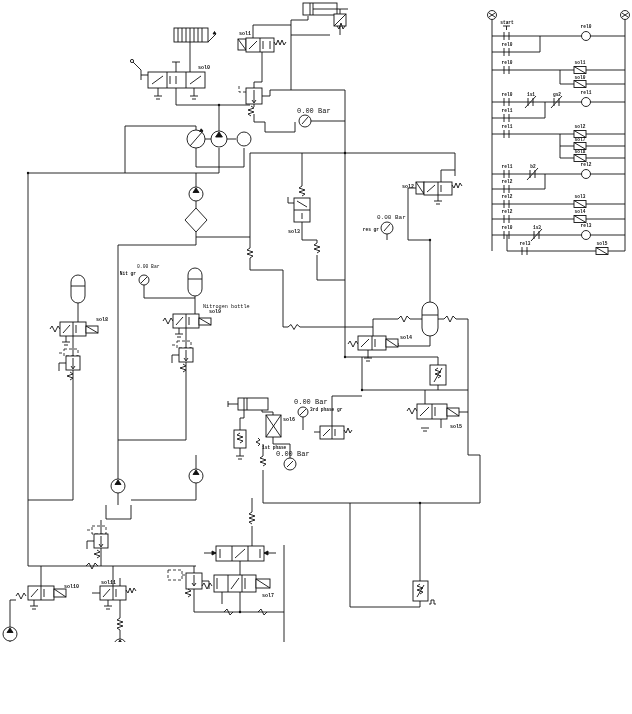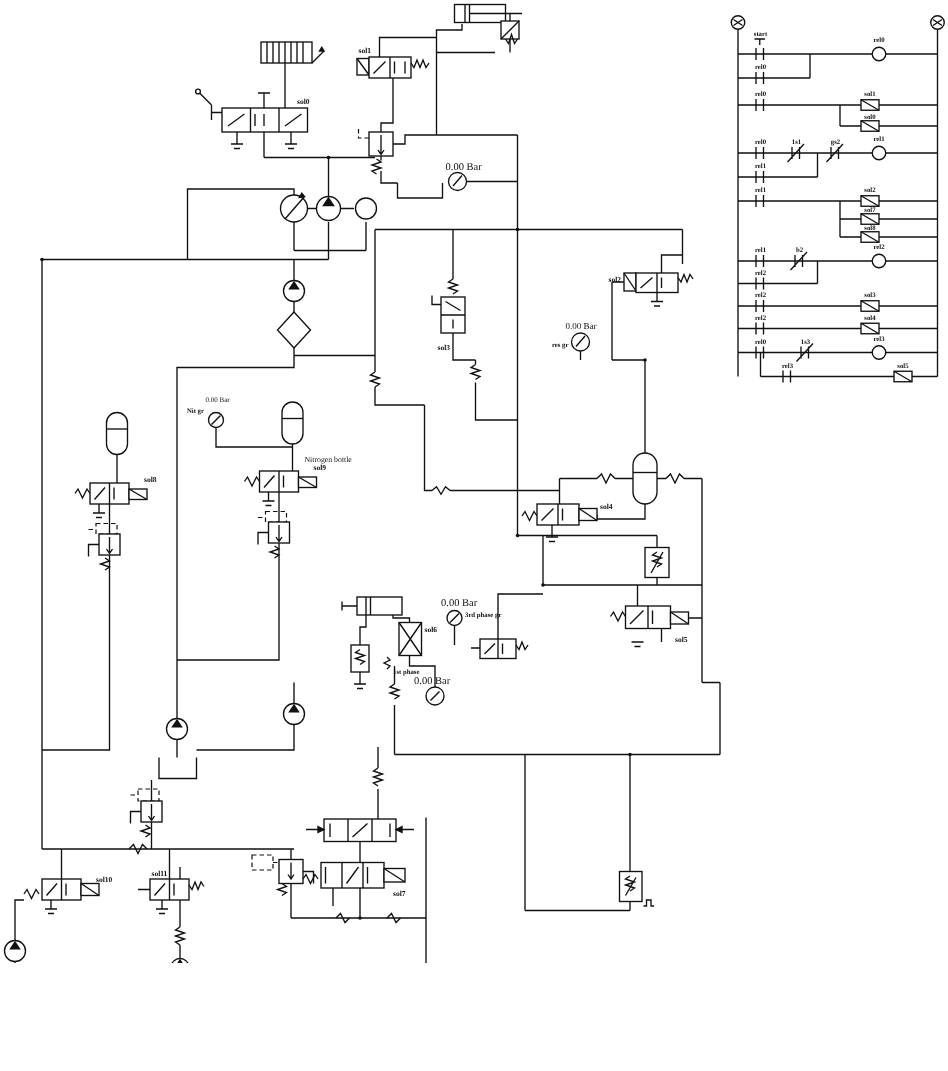--- a/index.html
+++ b/index.html
@@ -1,17 +1,17 @@
 <!DOCTYPE html>
 <html><head>
 <meta charset="utf-8">
 <style>
   html,body{margin:0;padding:0;background:#fff;}
   #stage{position:relative;width:632px;height:642px;background:#ffffff;overflow:hidden;
-         font-family:Liberation Serif, serif;}
+         font-family:Liberation Mono, monospace;}
   svg{position:absolute;left:0;top:0;}
   .w{stroke:#111;stroke-width:0.9;fill:none;}
   .wd{stroke:#111;stroke-width:0.8;fill:none;stroke-dasharray:3 2;}
   .sym{stroke:#111;stroke-width:0.9;fill:#fff;}
   .symk{stroke:#111;stroke-width:0.9;fill:#111;}
   .lbl{font-size:5px;font-weight:bold;fill:#111;}
   .lbl45{font-size:4.5px;font-weight:bold;fill:#111;}
   .bar{font-size:7px;fill:#111;}
   .bar6{font-size:6px;fill:#111;}
   .bar45{font-size:4.7px;fill:#111;}

